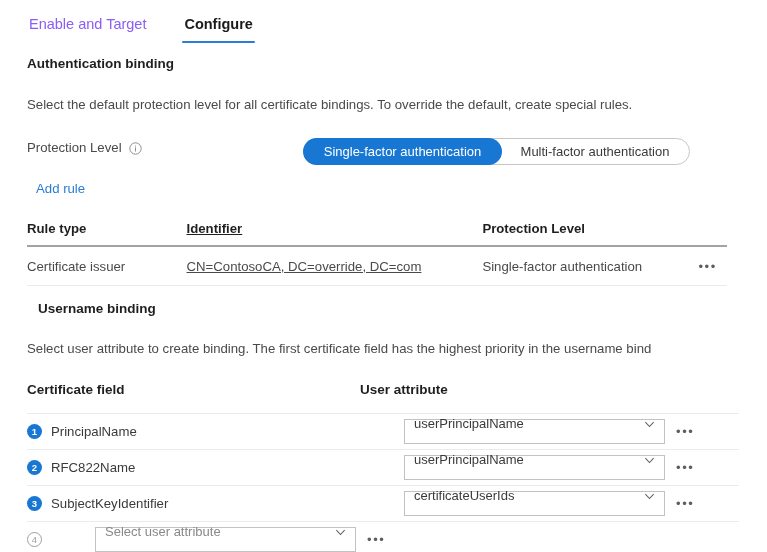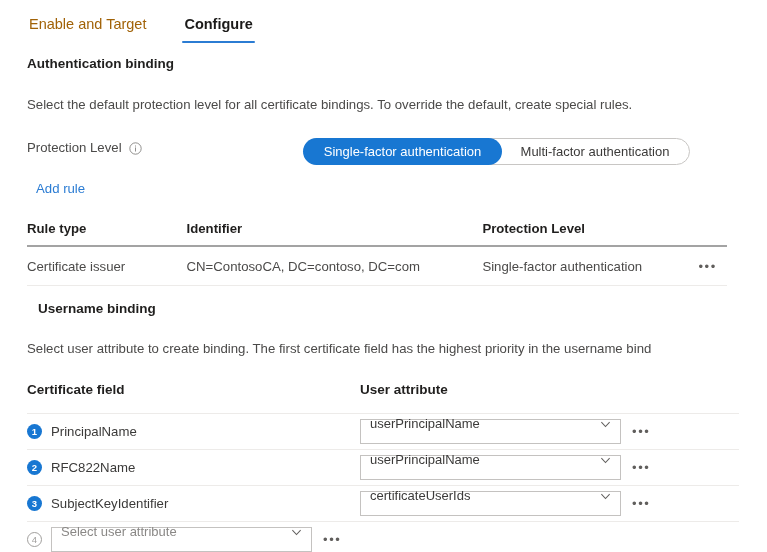--- a/index.html
+++ b/index.html
@@ -27,21 +27,21 @@
     display: flex;
     align-items: flex-start;
     gap: 34px;
     padding: 14px 0 0 27px;
     height: 30px;
   }
   .tab {
     position: relative;
     font-size: 14.5px;
     line-height: 20px;
-    color: #a16207;
+    color: #8b5cf6;
     padding: 0 2px 9px 2px;
     cursor: pointer;
     white-space: nowrap;
   }
   .tab.active {
     color: #1b1a19;
     font-weight: 700;
   }
   .tab.active::after {
     content: "";
@@ -161,21 +161,21 @@
     font-weight: 700;
     color: #201f1e;
     border-bottom: 2px solid #a3a3a3;
   }
   .rules-row {
     height: 38px;
     color: #4b4a49;
     border-bottom: 1px solid #edebe9;
   }
   .c-type  { width: 165px; }
-  .c-ident { width: 306px; }
+  .c-ident { width: 306px; text-decoration: underline; }
   .c-prot  { width: 213px; }
   .c-more  { width: 40px; text-align: center; }
 
   .ellipsis {
     color: #605e5c;
     letter-spacing: 1.6px;
     font-size: 13px;
     cursor: pointer;
     display: inline-block;
     line-height: 1;
@@ -246,20 +246,21 @@
     border: 1px solid #c4c2c0;
     background: #ffffff;
     box-sizing: border-box;
     display: flex;
     align-items: center;
     justify-content: space-between;
     padding: 0 7px 16px 9px;
     font-size: 13px;
     color: #3b3a39;
     cursor: pointer;
+    margin-left: 44px;
   }
   .select .ph { color: #8a8886; }
   .chev {
     width: 11px;
     height: 11px;
     flex: none;
     margin-right: 2px;
   }
   .row-more {
     margin-left: 11px;
@@ -312,21 +313,21 @@
   <div class="rules">
     <div class="rules-head">
       <div class="c-type">Rule type</div>
       <div class="c-ident">Identifier</div>
       <div class="c-prot">Protection Level</div>
       <div class="c-more"></div>
     </div>
 
     <div class="rules-row">
       <div class="c-type">Certificate issuer</div>
-      <div class="c-ident">CN=ContosoCA, DC=contoso, DC=com</div>
+      <div class="c-ident">CN=ContosoCA, DC=override, DC=com</div>
       <div class="c-prot">Single-factor authentication</div>
       <div class="c-more">
         <span class="ellipsis">•••</span>
       </div>
     </div>
   </div>
 
   <div class="section-title" id="user-title">Username binding</div>
 
   <div class="para" id="user-desc">Select user attribute to create binding. The first certificate field has the highest priority in the username bind</div>

